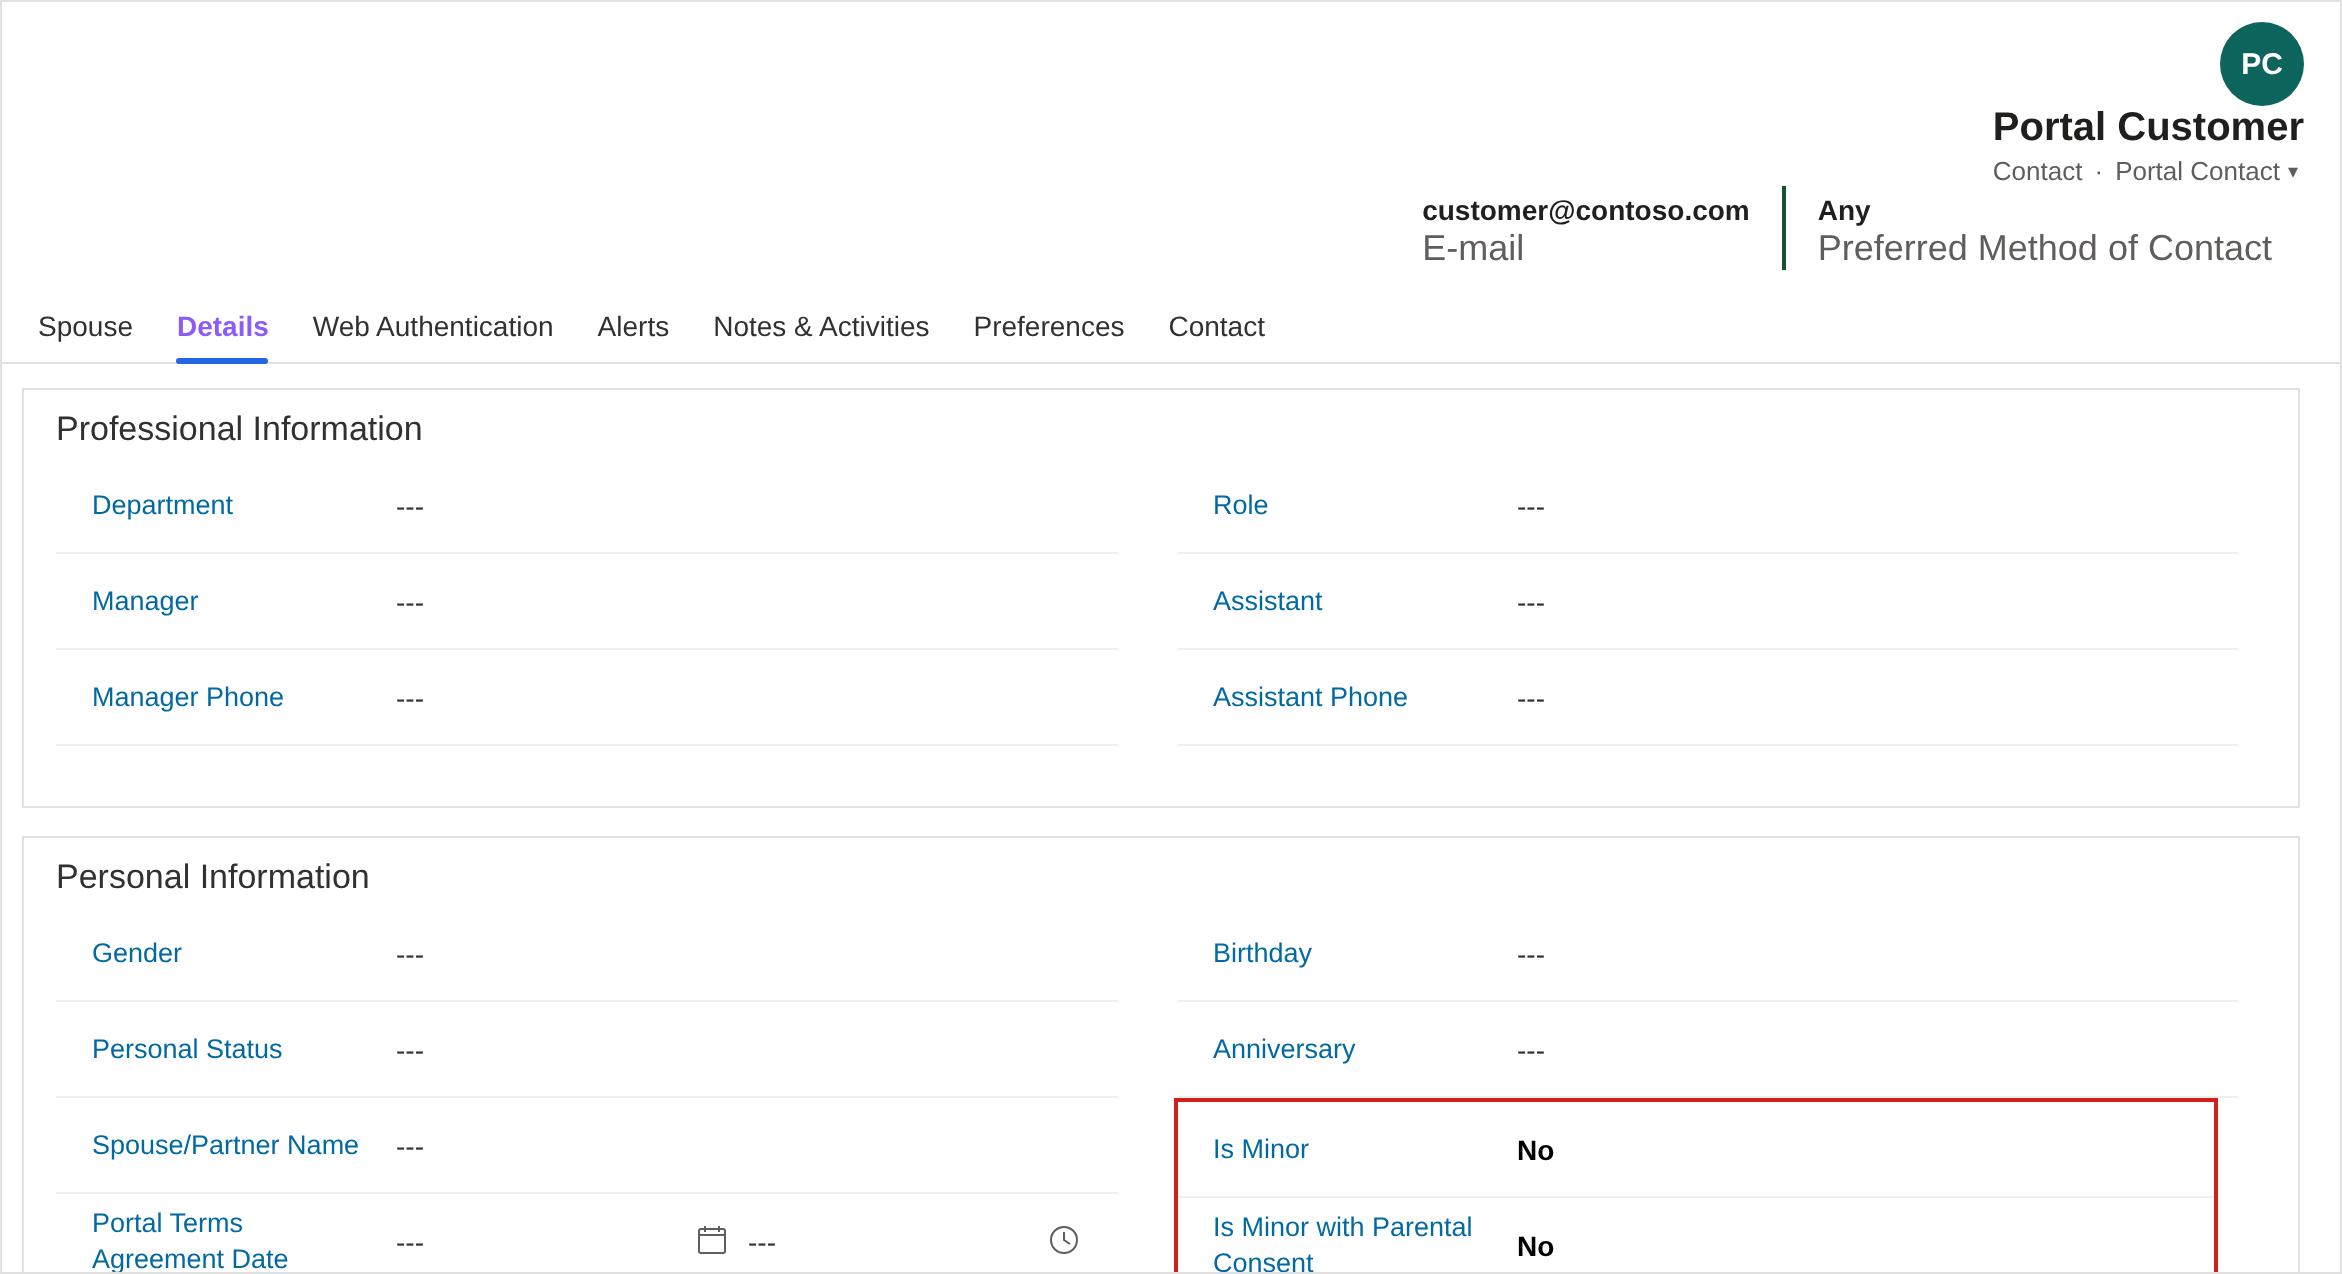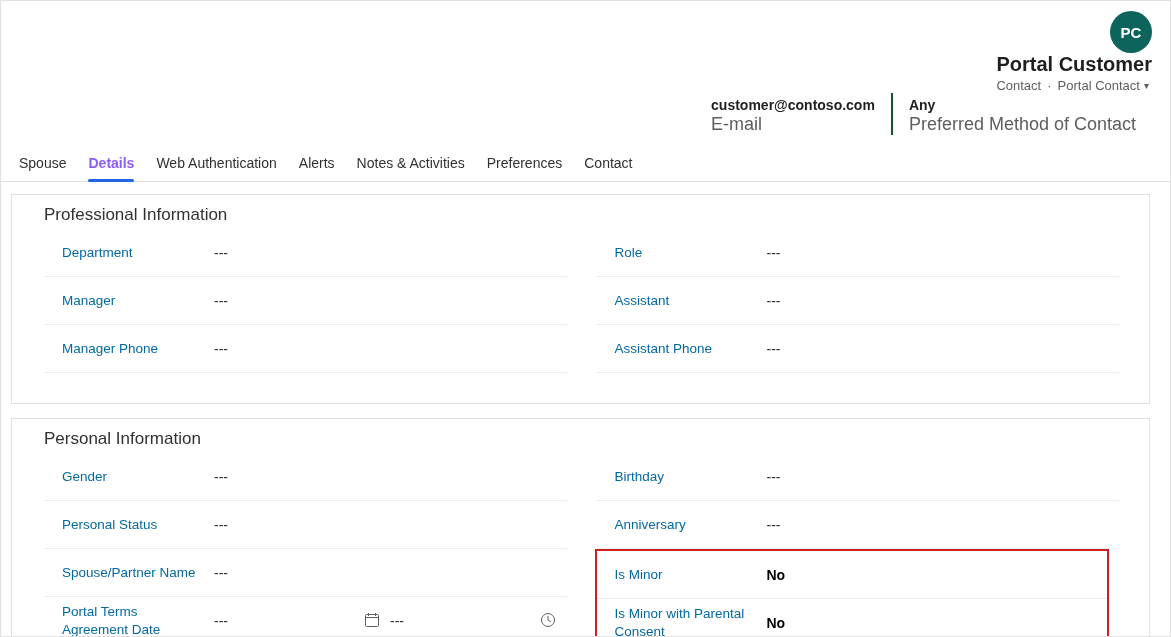--- a/index.html
+++ b/index.html
@@ -21,21 +21,21 @@
     .hr-label { font-size: 18px; color: #605e5c; margin-top: 1px; }
 
     
     .tabs { display: flex; gap: 22px; padding: 14px 18px 0 18px; border-bottom: 1px solid #e1e1e1; }
     .tab { font-size: 14px; color: #323130; padding: 6px 0 10px 0; cursor: pointer; position: relative; }
     .tab.active { font-weight: 600; color: #8b5cf6; }
     .tab.active::after { content: ""; position: absolute; left: 0; right: 0; bottom: -1px; height: 3px; background: #2266e3; border-radius: 2px; }
 
     
     .content { padding: 12px 10px 0 10px; }
-    .section { border: 1px solid #e1e1e1; margin: 0 10px 14px 0; padding: 10px 0 30px 32px; }
+    .section { border: 1px solid #e1e1e1; margin: 0 10px 14px 0; padding: 10px 0 30px 16px; }
     .section-title { font-size: 17px; color: #323130; margin-bottom: 4px; }
     .two-col { display: flex; }
     .col { flex: 1; padding-right: 30px; }
     .row { display: flex; align-items: center; border-bottom: 1px solid #eee; min-height: 48px; padding: 4px 0; }
     .row.no-border { border-bottom: none; }
     .label { width: 170px; font-size: 13.5px; color: #0369a1; padding-left: 18px; padding-right: 8px; line-height: 1.3; }
     .value { font-size: 14px; color: #323130; flex: 1; }
     .value.bold { font-weight: 700; color: #000; }
     .icon-slot { width: 36px; color: #605e5c; font-size: 14px; text-align: center; }
     .highlight-box { border: 2px solid #d01f1f; margin-left: -2px; margin-right: 10px; }

